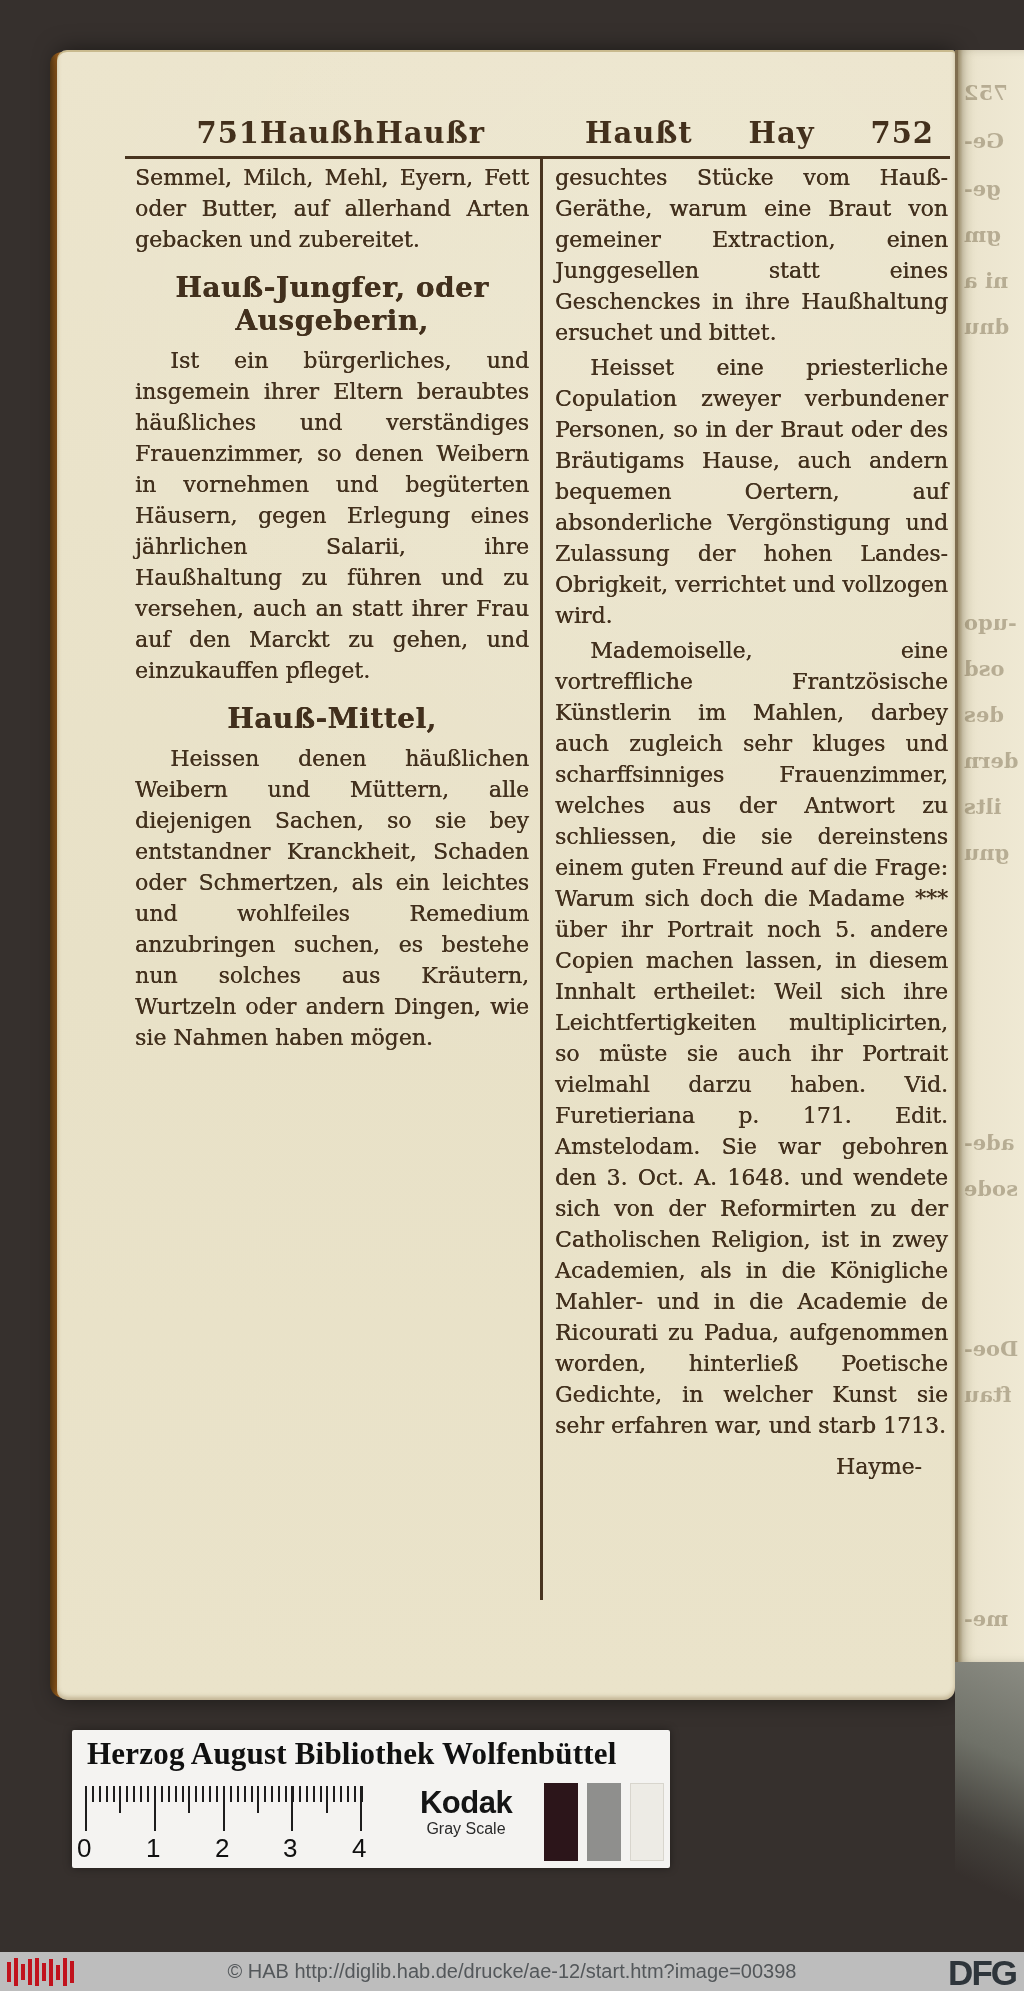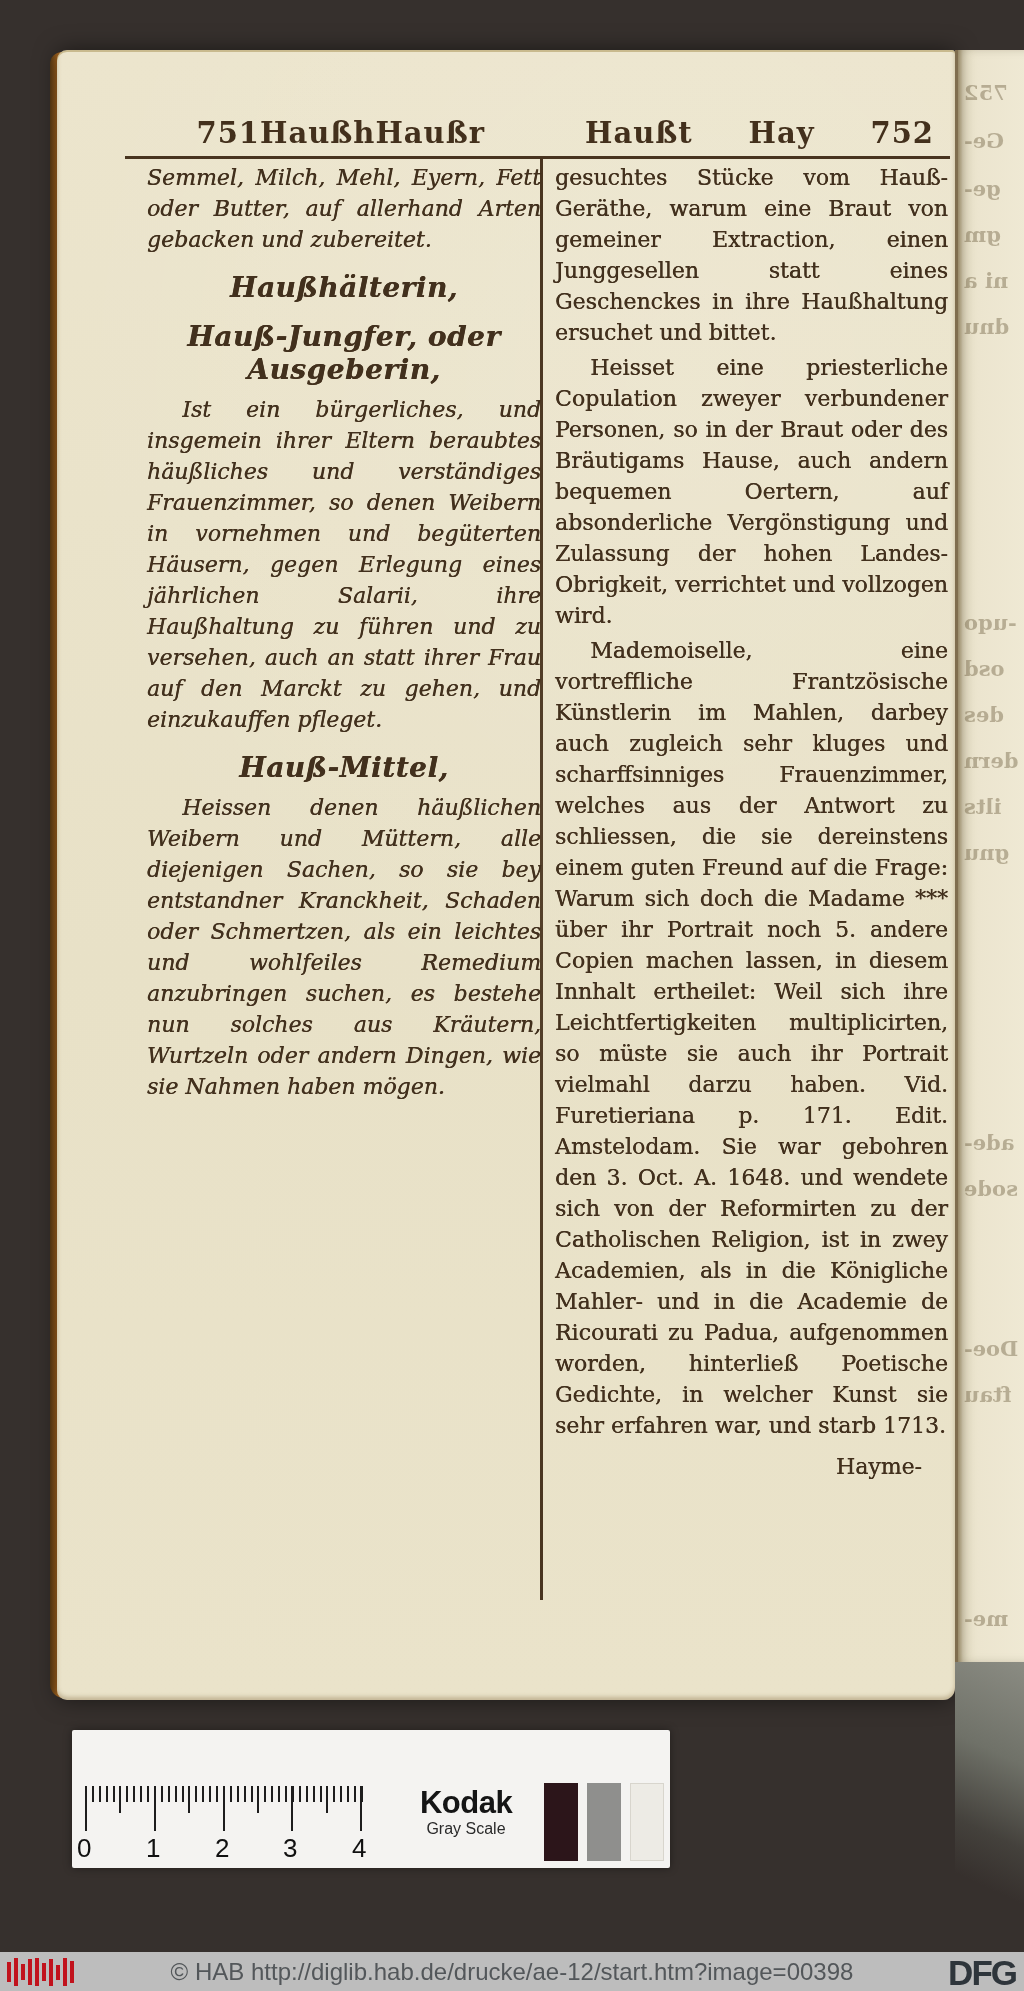--- a/index.html
+++ b/index.html
@@ -22,21 +22,21 @@
     font-weight:700;font-size:29px;color:#43301c;letter-spacing:1px;}
   .rh-left{left:78px;width:394px;justify-content:flex-end;padding-right:44px;box-sizing:border-box;}
   .rh-right{left:498px;width:393px;justify-content:space-between;padding-left:30px;padding-right:14px;box-sizing:border-box;gap:20px;}
   .headrule{position:absolute;top:106px;left:68px;right:5px;height:3px;background:#48341f;}
   .coldivider{position:absolute;top:106px;left:483px;width:3px;height:1444px;
     background:linear-gradient(180deg,#48341f 0%,#54402a 50%,#48341f 100%);}
 
   
   .col{position:absolute;top:112px;color:#42301d;font-size:22px;line-height:31px;
        text-align:justify;text-shadow:.3px 0 0 currentColor;}
-  .col-left{left:90px;width:394px;font-style:italic;}
+  .col-left{left:78px;width:394px;}
   .col-right{left:498px;width:393px;}
   .col p{margin:0 0 4px 0;text-indent:1.6em;}
   .col p.cont{text-indent:0;}
   .col h2{margin:16px 0 8px 0;text-align:center;font-size:28px;line-height:33px;
           font-weight:700;letter-spacing:.5px;text-indent:0;}
   .catchword{text-align:right !important;text-indent:0 !important;margin-top:10px !important;
              padding-right:26px;}
 
   
   .edge-strip{position:absolute;left:955px;top:50px;width:69px;height:1612px;
@@ -70,21 +70,21 @@
   .kodak-sub{font-size:16px;color:#2a2a2a;margin-top:2px;}
   .patches{position:absolute;left:472px;top:53px;height:78px;}
   .patches i{display:inline-block;width:34px;height:78px;margin-right:4px;vertical-align:top;}
   .patch-black{background:#2c151a;}
   .patch-gray{background:#8f8f8d;}
   .patch-white{background:#edebe5;box-shadow:inset 0 0 0 1px #d8d5cd;}
 
   
   .footerbar{position:absolute;left:0;top:1952px;width:1024px;height:39px;background:#bdbdbd;}
   .copyright{position:absolute;left:0;right:0;top:0;line-height:39px;text-align:center;
-    font-family:"Liberation Sans",sans-serif;font-size:24px;color:#53575a;}
+    font-family:"Liberation Sans",sans-serif;font-size:20px;color:#53575a;}
   .dfg{position:absolute;right:8px;top:1px;font-family:"Liberation Sans",sans-serif;
     font-weight:700;font-size:35px;letter-spacing:-2px;color:#2e353b;}
   .barcode{position:absolute;left:7px;top:6px;height:28px;}
   .barcode i{display:inline-block;width:4px;margin-right:3px;background:#c1121c;vertical-align:middle;}
   .barcode i:nth-child(1){height:20px}.barcode i:nth-child(2){height:28px}
   .barcode i:nth-child(3){height:16px}.barcode i:nth-child(4){height:26px}
   .barcode i:nth-child(5){height:28px}.barcode i:nth-child(6){height:18px}
   .barcode i:nth-child(7){height:27px}.barcode i:nth-child(8){height:15px}
   .barcode i:nth-child(9){height:28px}.barcode i:nth-child(10){height:22px}
 </style>
@@ -106,21 +106,20 @@
       <span>Haußt</span>
       <span>Hay</span>
       <span>752</span>
     </div>
 
     <div class="headrule"></div>
     <div class="coldivider"></div>
 
     <div class="col col-left">
       <p class="cont">Semmel, Milch, Mehl, Eyern, Fett oder Butter, auf allerhand Arten gebacken und zubereitet.</p>
-      <h2>Haußhälterin,</h2>
       <h2>Hauß-Jungfer, oder Ausgeberin,</h2>
       <p>Ist ein bürgerliches, und insgemein ihrer Eltern beraubtes häußliches und verständiges Frauenzimmer, so denen Weibern in vornehmen und begüterten Häusern, gegen Erlegung eines jährlichen Salarii, ihre Haußhaltung zu führen und zu versehen, auch an statt ihrer Frau auf den Marckt zu gehen, und einzukauffen pfleget.</p>
       <h2>Hauß-Mittel,</h2>
       <p>Heissen denen häußlichen Weibern und Müttern, alle diejenigen Sachen, so sie bey entstandner Kranckheit, Schaden oder Schmertzen, als ein leichtes und wohlfeiles Remedium anzubringen suchen, es bestehe nun solches aus Kräutern, Wurtzeln oder andern Dingen, wie sie Nahmen haben mögen.</p>
     </div>
 
     <div class="col col-right">
       <p class="cont">gesuchtes Stücke vom Hauß-Geräthe, warum eine Braut von gemeiner Extraction, einen Junggesellen statt eines Geschenckes in ihre Haußhaltung ersuchet und bittet.</p>
       <p>Heisset eine priesterliche Copulation zweyer verbundener Personen, so in der Braut oder des Bräutigams Hause, auch andern bequemen Oertern, auf absonderliche Vergönstigung und Zulassung der hohen Landes-Obrigkeit, verrichtet und vollzogen wird.</p>
       <p>Mademoiselle, eine vortreffliche Frantzösische Künstlerin im Mahlen, darbey auch zugleich sehr kluges und scharffsinniges Frauenzimmer, welches aus der Antwort zu schliessen, die sie dereinstens einem guten Freund auf die Frage: Warum sich doch die Madame *** über ihr Portrait noch 5. andere Copien machen lassen, in diesem Innhalt ertheilet: Weil sich ihre Leichtfertigkeiten multiplicirten, so müste sie auch ihr Portrait vielmahl darzu haben. Vid. Furetieriana p. 171. Edit. Amstelodam. Sie war gebohren den 3. Oct. A. 1648. und wendete sich von der Reformirten zu der Catholischen Religion, ist in zwey Academien, als in die Königliche Mahler- und in die Academie de Ricourati zu Padua, aufgenommen worden, hinterließ Poetische Gedichte, in welcher Kunst sie sehr erfahren war, und starb 1713.</p>
@@ -145,20 +144,21 @@
       <span class="ghost" style="top: 1080px;">ade-</span>
       <span class="ghost" style="top: 1126px;">sode</span>
       <span class="ghost" style="top: 1286px;">Doe-</span>
       <span class="ghost" style="top: 1332px;">ftau</span>
       <span class="ghost" style="top: 1556px;">me-</span>
     </div>
 
   <div class="cover-corner"></div>
 
   <div class="panel">
+    <div class="panel-title">Herzog August Bibliothek Wolfenbüttel</div>
     <div class="ruler">
       <span class="minor"></span>
       <span class="mid"></span>
       <span class="major m0">
           <i></i>
           <span class="num">0</span>
         </span>
       <span class="major m1">
           <i></i>
           <span class="num">1</span>

